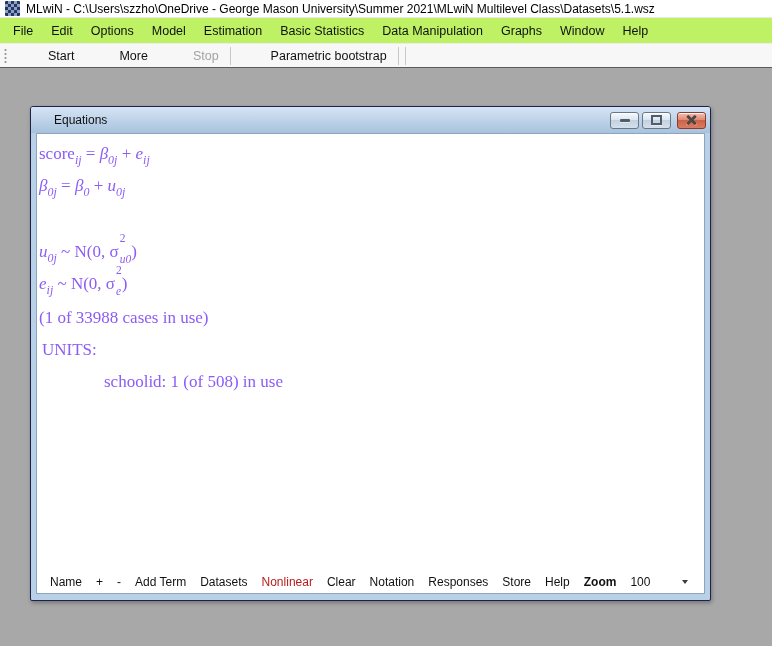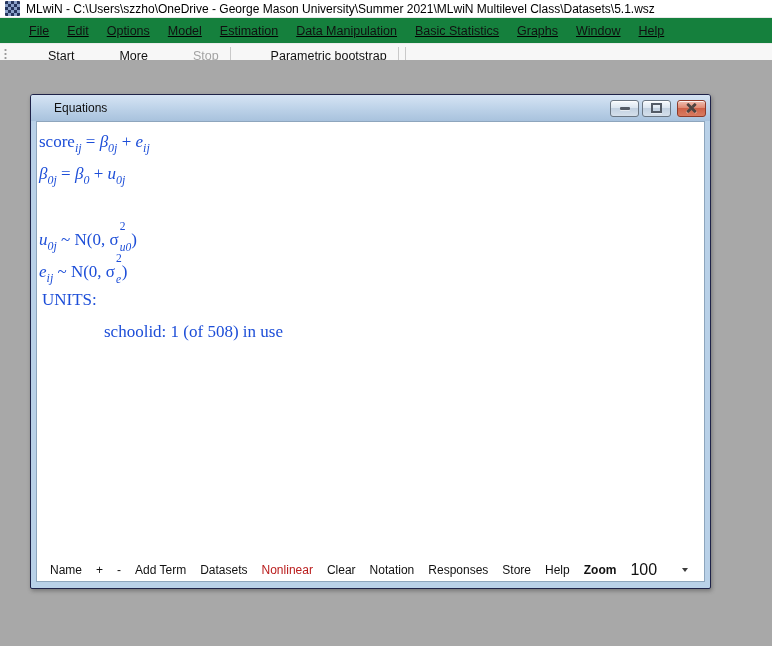--- a/index.html
+++ b/index.html
@@ -18,43 +18,43 @@
     width:15px;height:15px;margin-right:6px;flex:0 0 auto;
     background-color:#26365e;
     background-image:
       linear-gradient(45deg,#8ba1c9 25%,transparent 25%,transparent 75%,#8ba1c9 75%),
       linear-gradient(45deg,#8ba1c9 25%,transparent 25%,transparent 75%,#8ba1c9 75%);
     background-size:6px 6px;background-position:0 0,3px 3px;
     border-radius:1px;
   }
   .app-title{font-size:12px;color:#000;white-space:nowrap;}
   .menu-bar{
-    height:26px;background:#15803d;display:flex;align-items:stretch;
-    padding-left:20px;border-bottom:1px solid #ececec;box-sizing:border-box;text-decoration:underline;
+    height:26px;background:#bef264;display:flex;align-items:stretch;
+    padding-left:4px;border-bottom:1px solid #ececec;box-sizing:border-box;
   }
   .menu-item{
     display:flex;align-items:center;padding:0 9px;font-size:12.5px;color:#111;
     cursor:default;
   }
   .toolbar{
     height:24px;background:#f7f7f7;display:flex;align-items:center;
     border-bottom:1px solid #5a5a5a;box-sizing:border-box;padding-left:2px;
   }
   .toolbar-grip{
     width:3px;height:16px;margin:0 4px 0 2px;
     background-image:radial-gradient(circle,#9a9a9a 1px,transparent 1.2px);
     background-size:3px 4px;background-repeat:repeat-y;
   }
   .tb-btn{
     padding:0 8px;font-size:12.5px;color:#111;display:flex;align-items:center;height:20px;margin-left:29px;
   }
   .tb-btn.disabled{color:#a3a3a3;}
   .tb-sep{width:1px;height:18px;background:#c9c9c9;margin:0 3px;}
   
-  .mdi{position:absolute;left:0;top:60px;width:772px;height:574px;background:#a8a8a8;}
+  .mdi{position:absolute;left:0;top:72px;width:772px;height:574px;background:#a8a8a8;}
   
   .eq-window{
     position:absolute;left:30px;top:34px;width:679px;height:493px;
     background:#b9d1e8;border:1px solid #1e2248;border-radius:3px 3px 2px 2px;
     box-shadow:1px 2px 4px rgba(0,0,0,.3);
   }
   .eq-titlebar{
     height:26px;display:flex;align-items:center;
     background:linear-gradient(#d6e4f4,#bed3e9 50%,#a8c2dd);
     border-radius:2px 2px 0 0;box-sizing:border-box;padding:0 4px 0 23px;
@@ -82,63 +82,63 @@
   .glyph-close::after{transform:rotate(-45deg);}
   .eq-client{
     position:absolute;left:5px;right:5px;top:26px;bottom:6px;
     background:#ffffff;border:1px solid #8ea6bd;box-sizing:border-box;
     display:flex;flex-direction:column;overflow:hidden;
   }
   
   .equations-area{
     flex:1 1 auto;overflow:hidden;padding:4px 0 0 2px;
     font-family:"Liberation Serif","DejaVu Serif",serif;
-    font-size:17px;color:#1d4ed8;
+    font-size:17px;color:#8b5cf6;
   }
   .eq-line{height:32px;line-height:32px;white-space:pre;}
   .t-n{font-style:normal;}
   .t-i{font-style:italic;}
   .t-sub{font-size:12px;font-style:italic;vertical-align:-5px;}
   .ss{display:inline-block;vertical-align:-6px;font-size:11.5px;line-height:1.05;text-align:left;margin-left:1px;}
   .ss span{display:block;}
   .ss .ss-sub{font-style:italic;margin-top:9px;}
   
   .eq-bottom{
     flex:0 0 auto;height:23px;display:flex;align-items:center;
     font-size:12px;color:#111;padding-left:6px;background:#ffffff;
   }
   .eqtb-btn{padding:0 7px;height:20px;display:flex;align-items:center;white-space:nowrap;}
   .eqtb-btn.disabled{color:#b91c1c;}
   .eqtb-btn.bold{font-weight:bold;}
   .zoom-combo{
     width:68px;height:18px;margin-left:2px;display:flex;align-items:center;
     justify-content:space-between;padding:0 5px;background:#ffffff;box-sizing:border-box;
   }
-  .zoom-value{font-size:16px;color:#111;}
+  .zoom-value{font-size:12px;color:#111;}
   .dropdown-arrow{
     width:0;height:0;border-left:3.5px solid transparent;border-right:3.5px solid transparent;
     border-top:4px solid #3c3c3c;
   }
 </style>
 </head>
 <body>
 
 <div class="app-titlebar">
   <div class="app-icon"></div>
   <div class="app-title">MLwiN - C:\Users\szzho\OneDrive - George Mason University\Summer 2021\MLwiN Multilevel Class\Datasets\5.1.wsz</div>
 </div>
 
 <div class="menu-bar">
     <div class="menu-item">File</div>
     <div class="menu-item">Edit</div>
     <div class="menu-item">Options</div>
     <div class="menu-item">Model</div>
     <div class="menu-item">Estimation</div>
+    <div class="menu-item">Basic Statistics</div>
     <div class="menu-item">Data Manipulation</div>
-    <div class="menu-item">Basic Statistics</div>
     <div class="menu-item">Graphs</div>
     <div class="menu-item">Window</div>
     <div class="menu-item">Help</div>
   </div>
 
 <div class="toolbar">
   <div class="toolbar-grip"></div>
   <div style="display:flex;align-items:center;">
       <div class="tb-btn">Start</div>
       <div class="tb-btn">More</div>
@@ -167,20 +167,21 @@
     </div>
 
     <div class="eq-client">
 
       <div class="equations-area">
           <div class="eq-line"><span class="t-n">score</span><span class="t-sub">ij</span><span class="t-n"> = </span><span class="t-i">β</span><span class="t-sub">0j</span><span class="t-n"> + </span><span class="t-i">e</span><span class="t-sub">ij</span></div>
           <div class="eq-line"><span class="t-i">β</span><span class="t-sub">0j</span><span class="t-n"> = </span><span class="t-i">β</span><span class="t-sub">0</span><span class="t-n"> + </span><span class="t-i">u</span><span class="t-sub">0j</span></div>
           <div style="height: 30px;"></div>
           <div class="eq-line"><span class="t-i">u</span><span class="t-sub">0j</span><span class="t-n"> ~ N(0, </span><span class="t-n">σ</span><span class="ss"><span class="ss-sup">2</span><span class="ss-sub">u0</span></span><span class="t-n">)</span></div>
           <div class="eq-line"><span class="t-i">e</span><span class="t-sub">ij</span><span class="t-n"> ~ N(0, </span><span class="t-n">σ</span><span class="ss"><span class="ss-sup">2</span><span class="ss-sub">e</span></span><span class="t-n">)</span></div>
+          <div class="eq-line" style="margin-top: 6px;"><span class="t-n">(1 of 33988 cases in use)</span></div>
           <div class="eq-line" style="padding-left: 3px;"><span class="t-n">UNITS:</span></div>
           <div class="eq-line" style="padding-left: 65px;"><span class="t-n">schoolid: 1 (of 508) in use</span></div>
         </div>
 
       <div class="eq-bottom">
         <div style="display:flex;align-items:center;">
             <div class="eqtb-btn">Name</div>
             <div class="eqtb-btn">+</div>
             <div class="eqtb-btn">-</div>
             <div class="eqtb-btn">Add Term</div>

